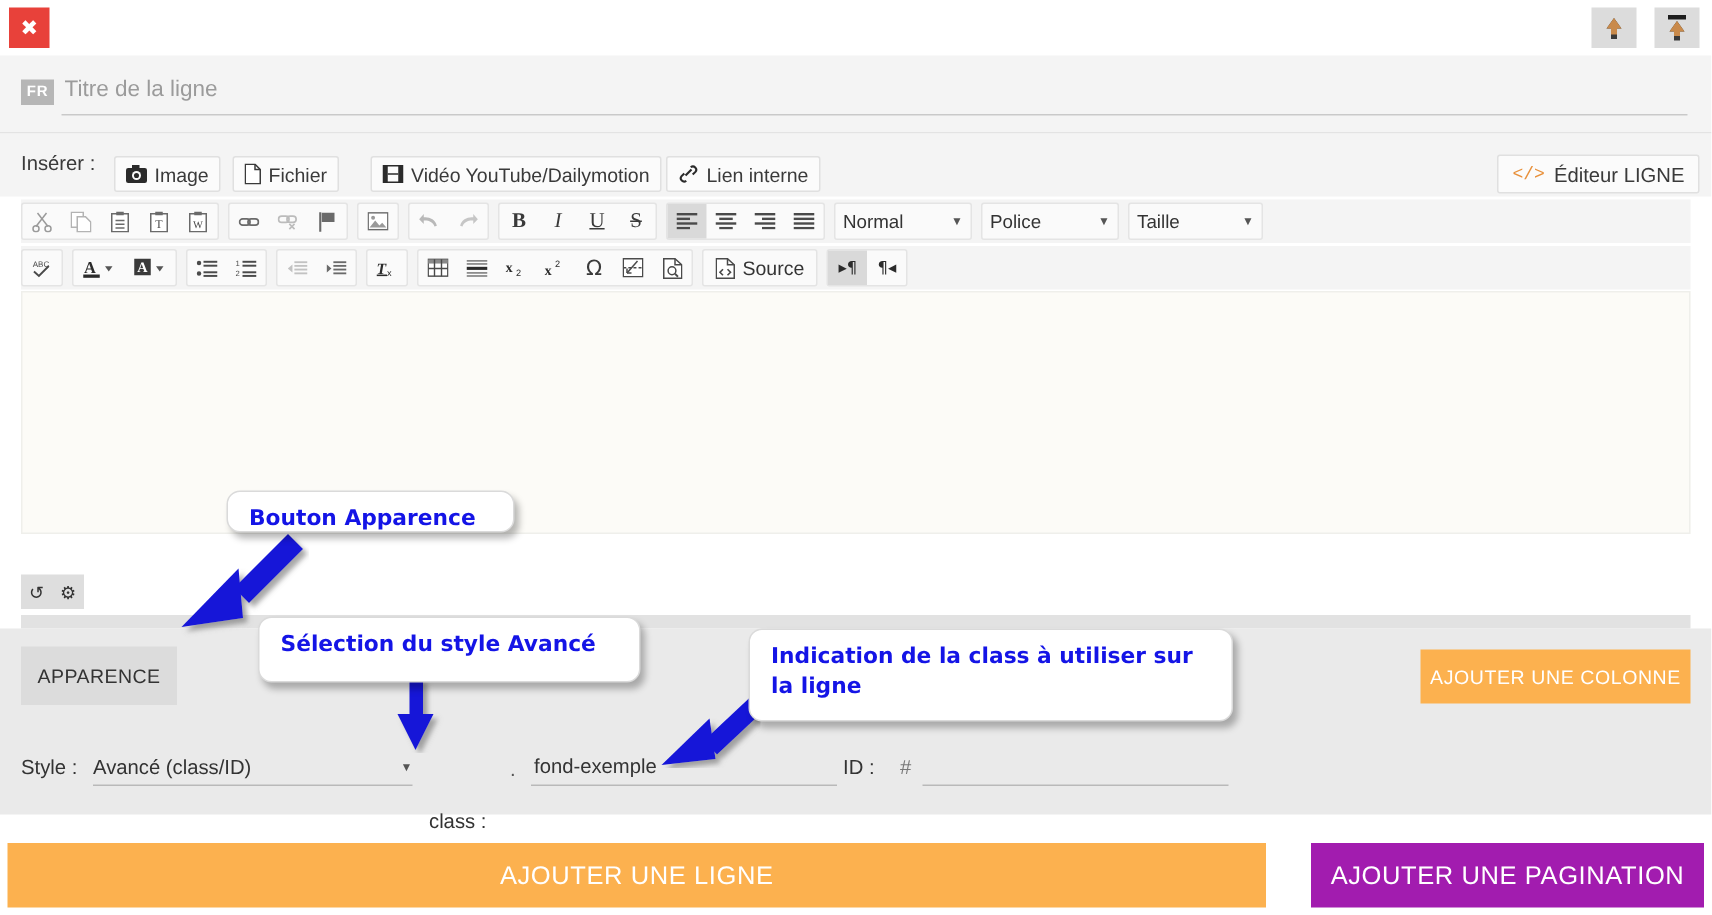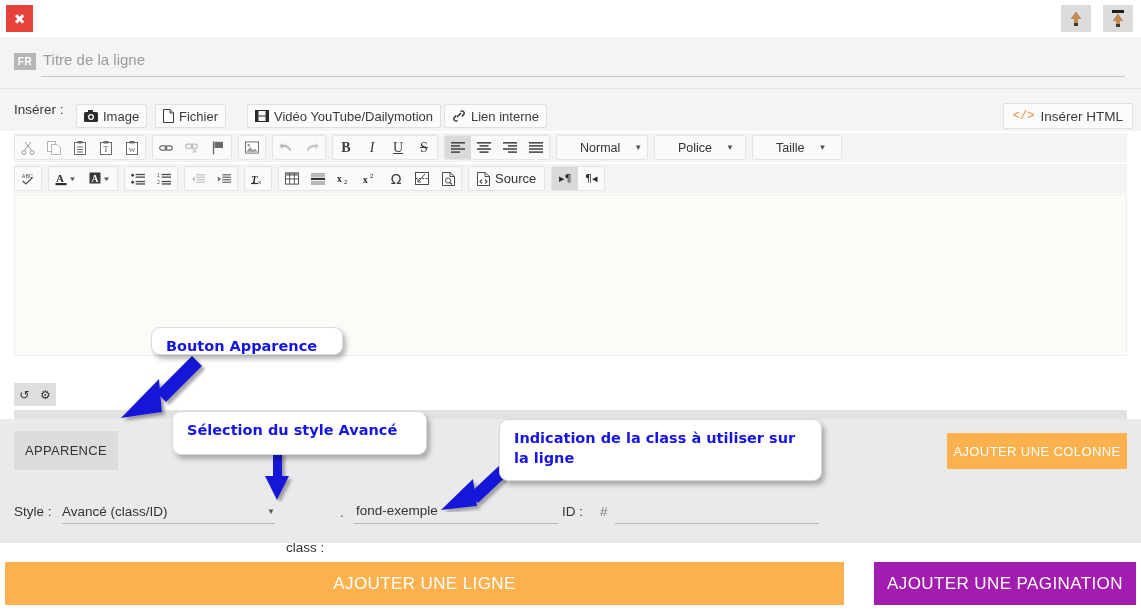--- a/index.html
+++ b/index.html
@@ -100,21 +100,21 @@
     border:none; font-family:"DejaVu Sans", sans-serif;
   }
   .tbtn.on{ background:#d9d9d9; }
   .tbtn.dim{ color:#c2c2c2; }
   .tbtn svg{ display:block; }
 
   .sel{
     height:25px; min-width:90px; background:#fafafa;
     border:1px solid #e4e4e4; border-radius:2px;
     display:flex; align-items:center; justify-content:space-between;
-    padding:0 23px; font-size:12.5px; color:#333; cursor:pointer;
+    padding:0 5px; font-size:12.5px; color:#333; cursor:pointer;
     margin-right:6px; font-family:"Liberation Sans", sans-serif;
   }
   .sel .car{ color:#555; font-size:8px; margin-left:14px; }
   .sel.normal{ width:92px; } .sel.police{ width:92px; } .sel.taille{ width:88px; }
 
   .txtbtn{
     height:25px; background:#fafafa; border:1px solid #e4e4e4; border-radius:2px;
     display:flex; align-items:center; gap:5px; padding:0 8px;
     font-size:13px; color:#333; cursor:pointer; margin-right:6px;
     font-family:"Liberation Sans", sans-serif;
@@ -270,21 +270,21 @@
   <svg width="14" height="12" viewBox="0 0 14 12">
     <path d="M5 7 L9 3" stroke="#2b2b2b" stroke-width="1.4" fill="none"></path>
     <path d="M8.5 1.5 a2.2 2.2 0 0 1 3.1 3.1 L9.8 6.4" stroke="#2b2b2b" stroke-width="1.4" fill="none"></path>
     <path d="M5.5 10.5 a2.2 2.2 0 0 1 -3.1 -3.1 L4.2 5.6" stroke="#2b2b2b" stroke-width="1.4" fill="none"></path>
   </svg>
   <span>Lien interne</span>
 </button>
 
 <button class="html-btn">
   <span class="code-glyph">&lt;/&gt;</span>
-  <span>Insérer HTML</span>
+  <span>Éditeur LIGNE</span>
 </button>
 
 <div class="tb tb1">
 
   <div class="grp">
     <button class="tbtn dim">
       <svg width="14" height="14" viewBox="0 0 14 14">
         <circle cx="3" cy="11.5" r="2" fill="none" stroke="#9a9a9a"></circle>
         <circle cx="11" cy="11.5" r="2" fill="none" stroke="#9a9a9a"></circle>
         <line x1="3" y1="10" x2="10" y2="1" stroke="#9a9a9a"></line>

